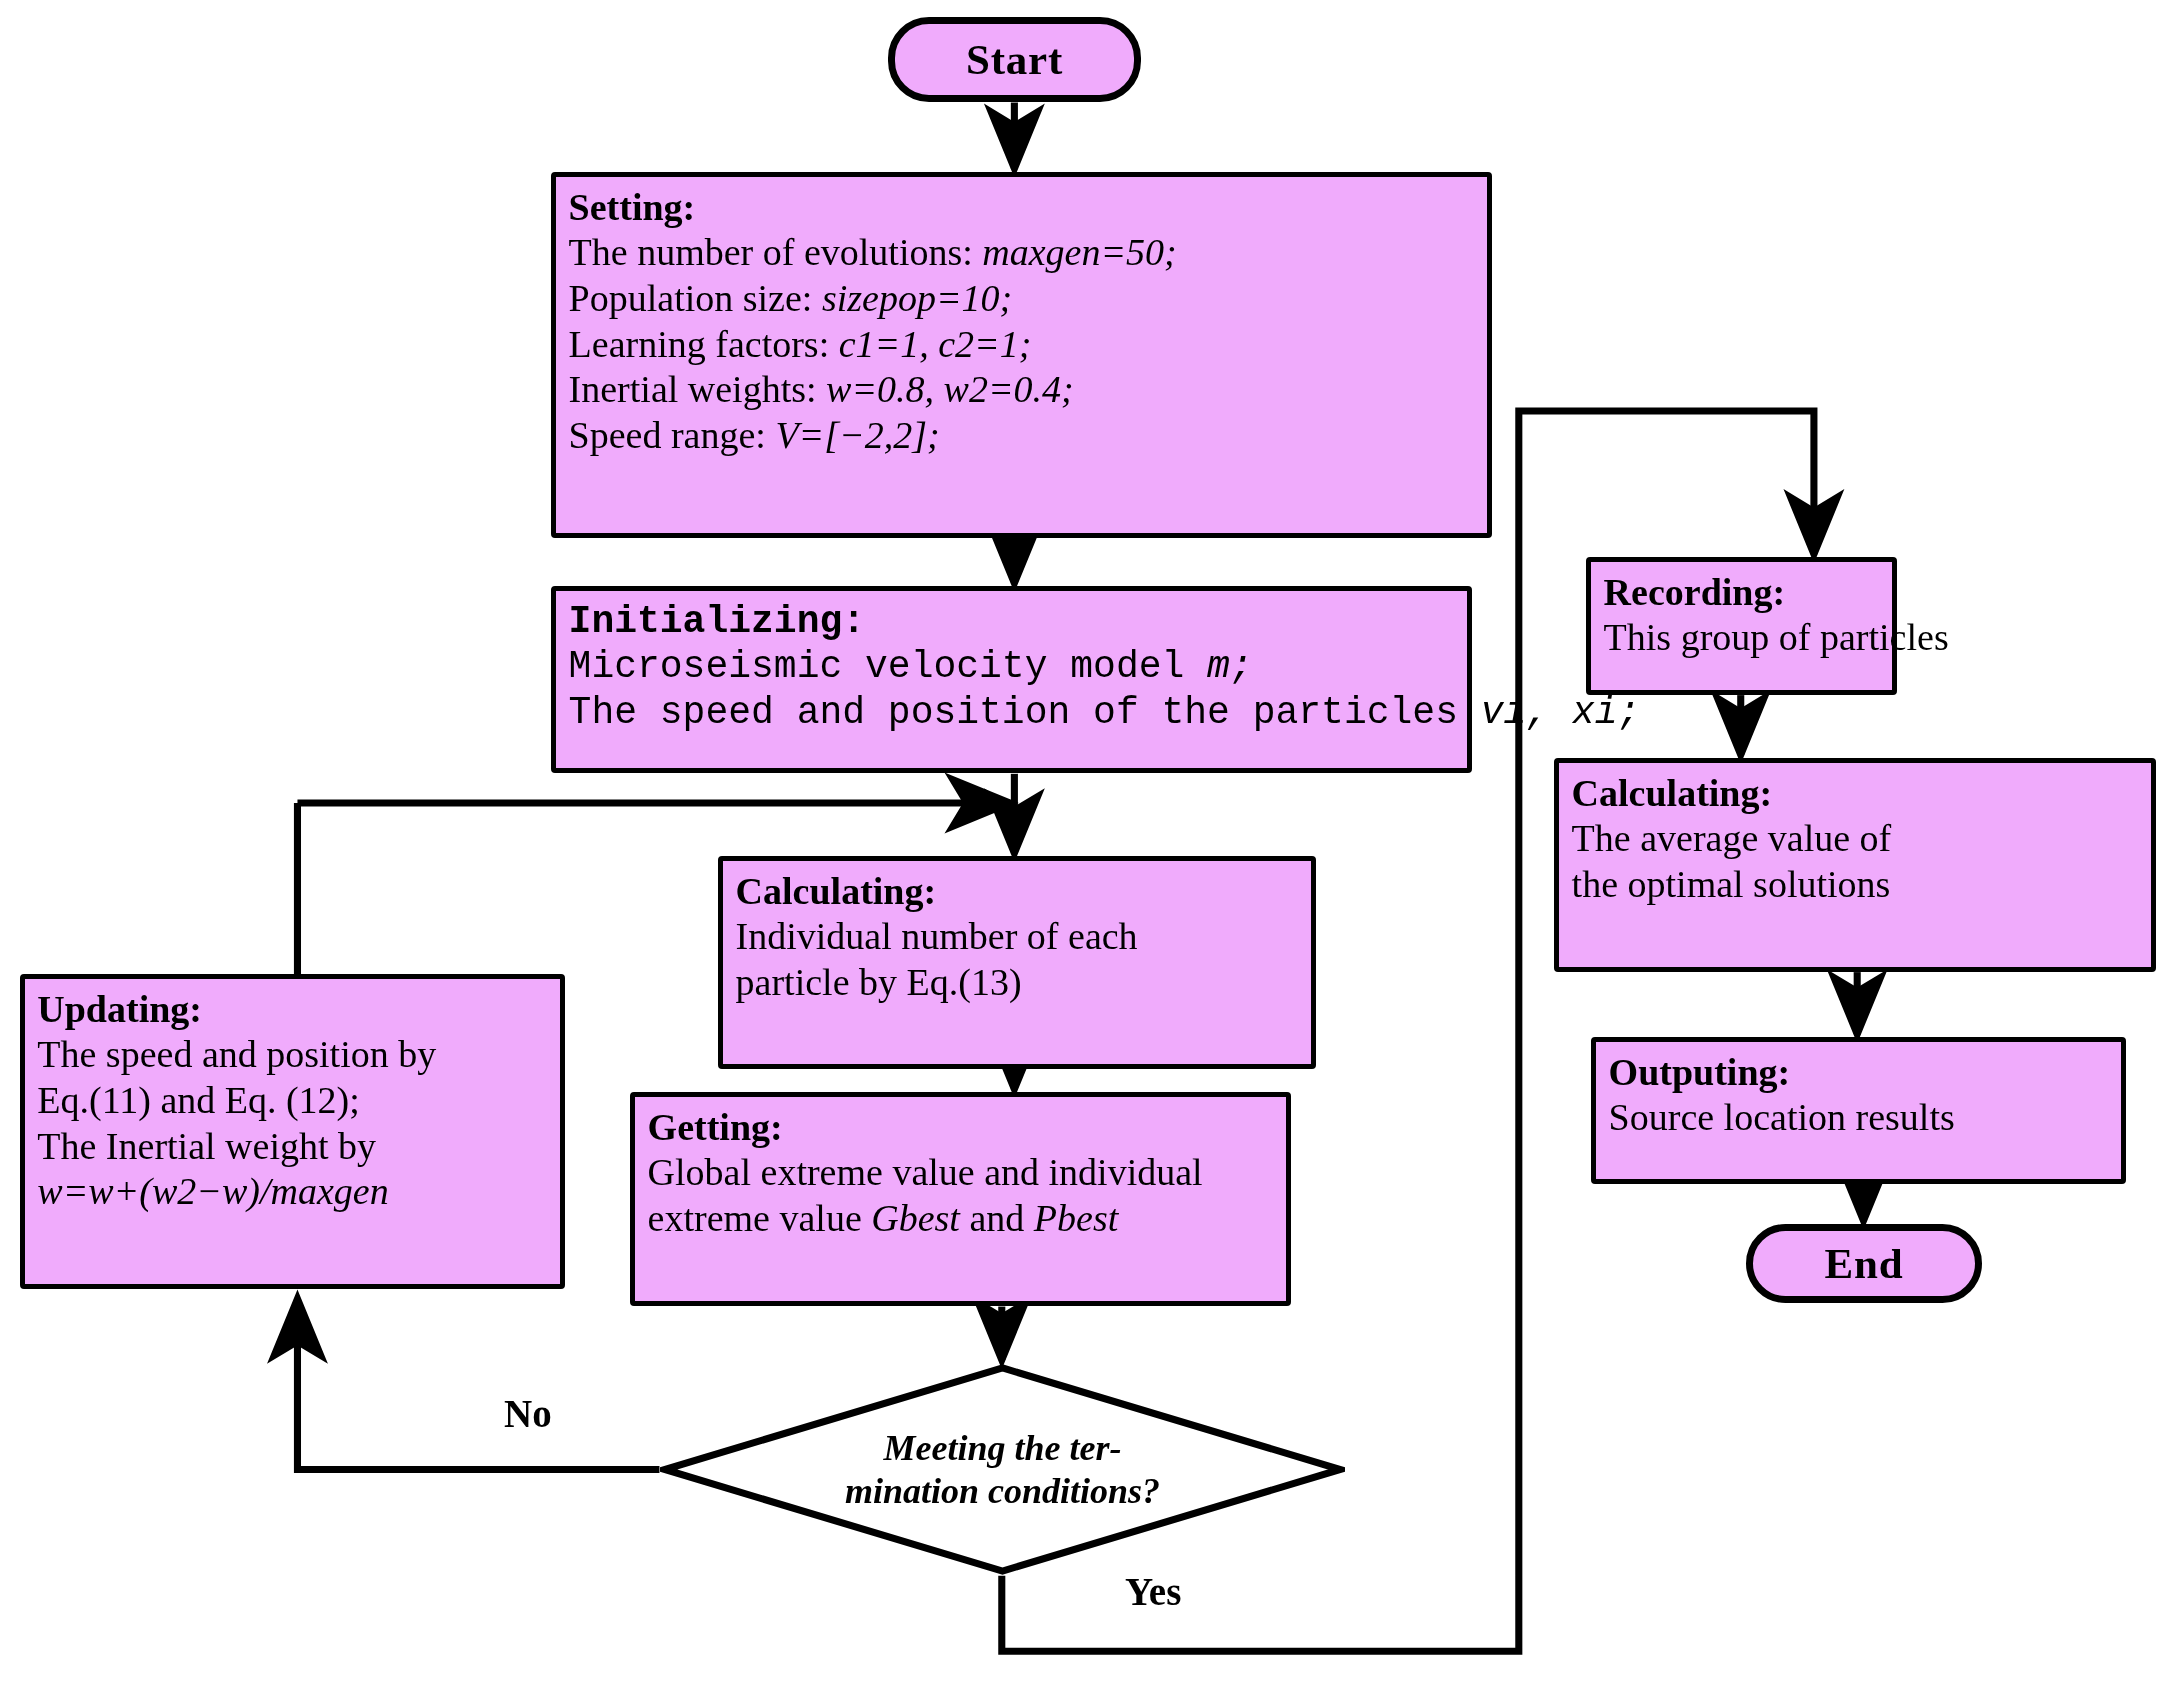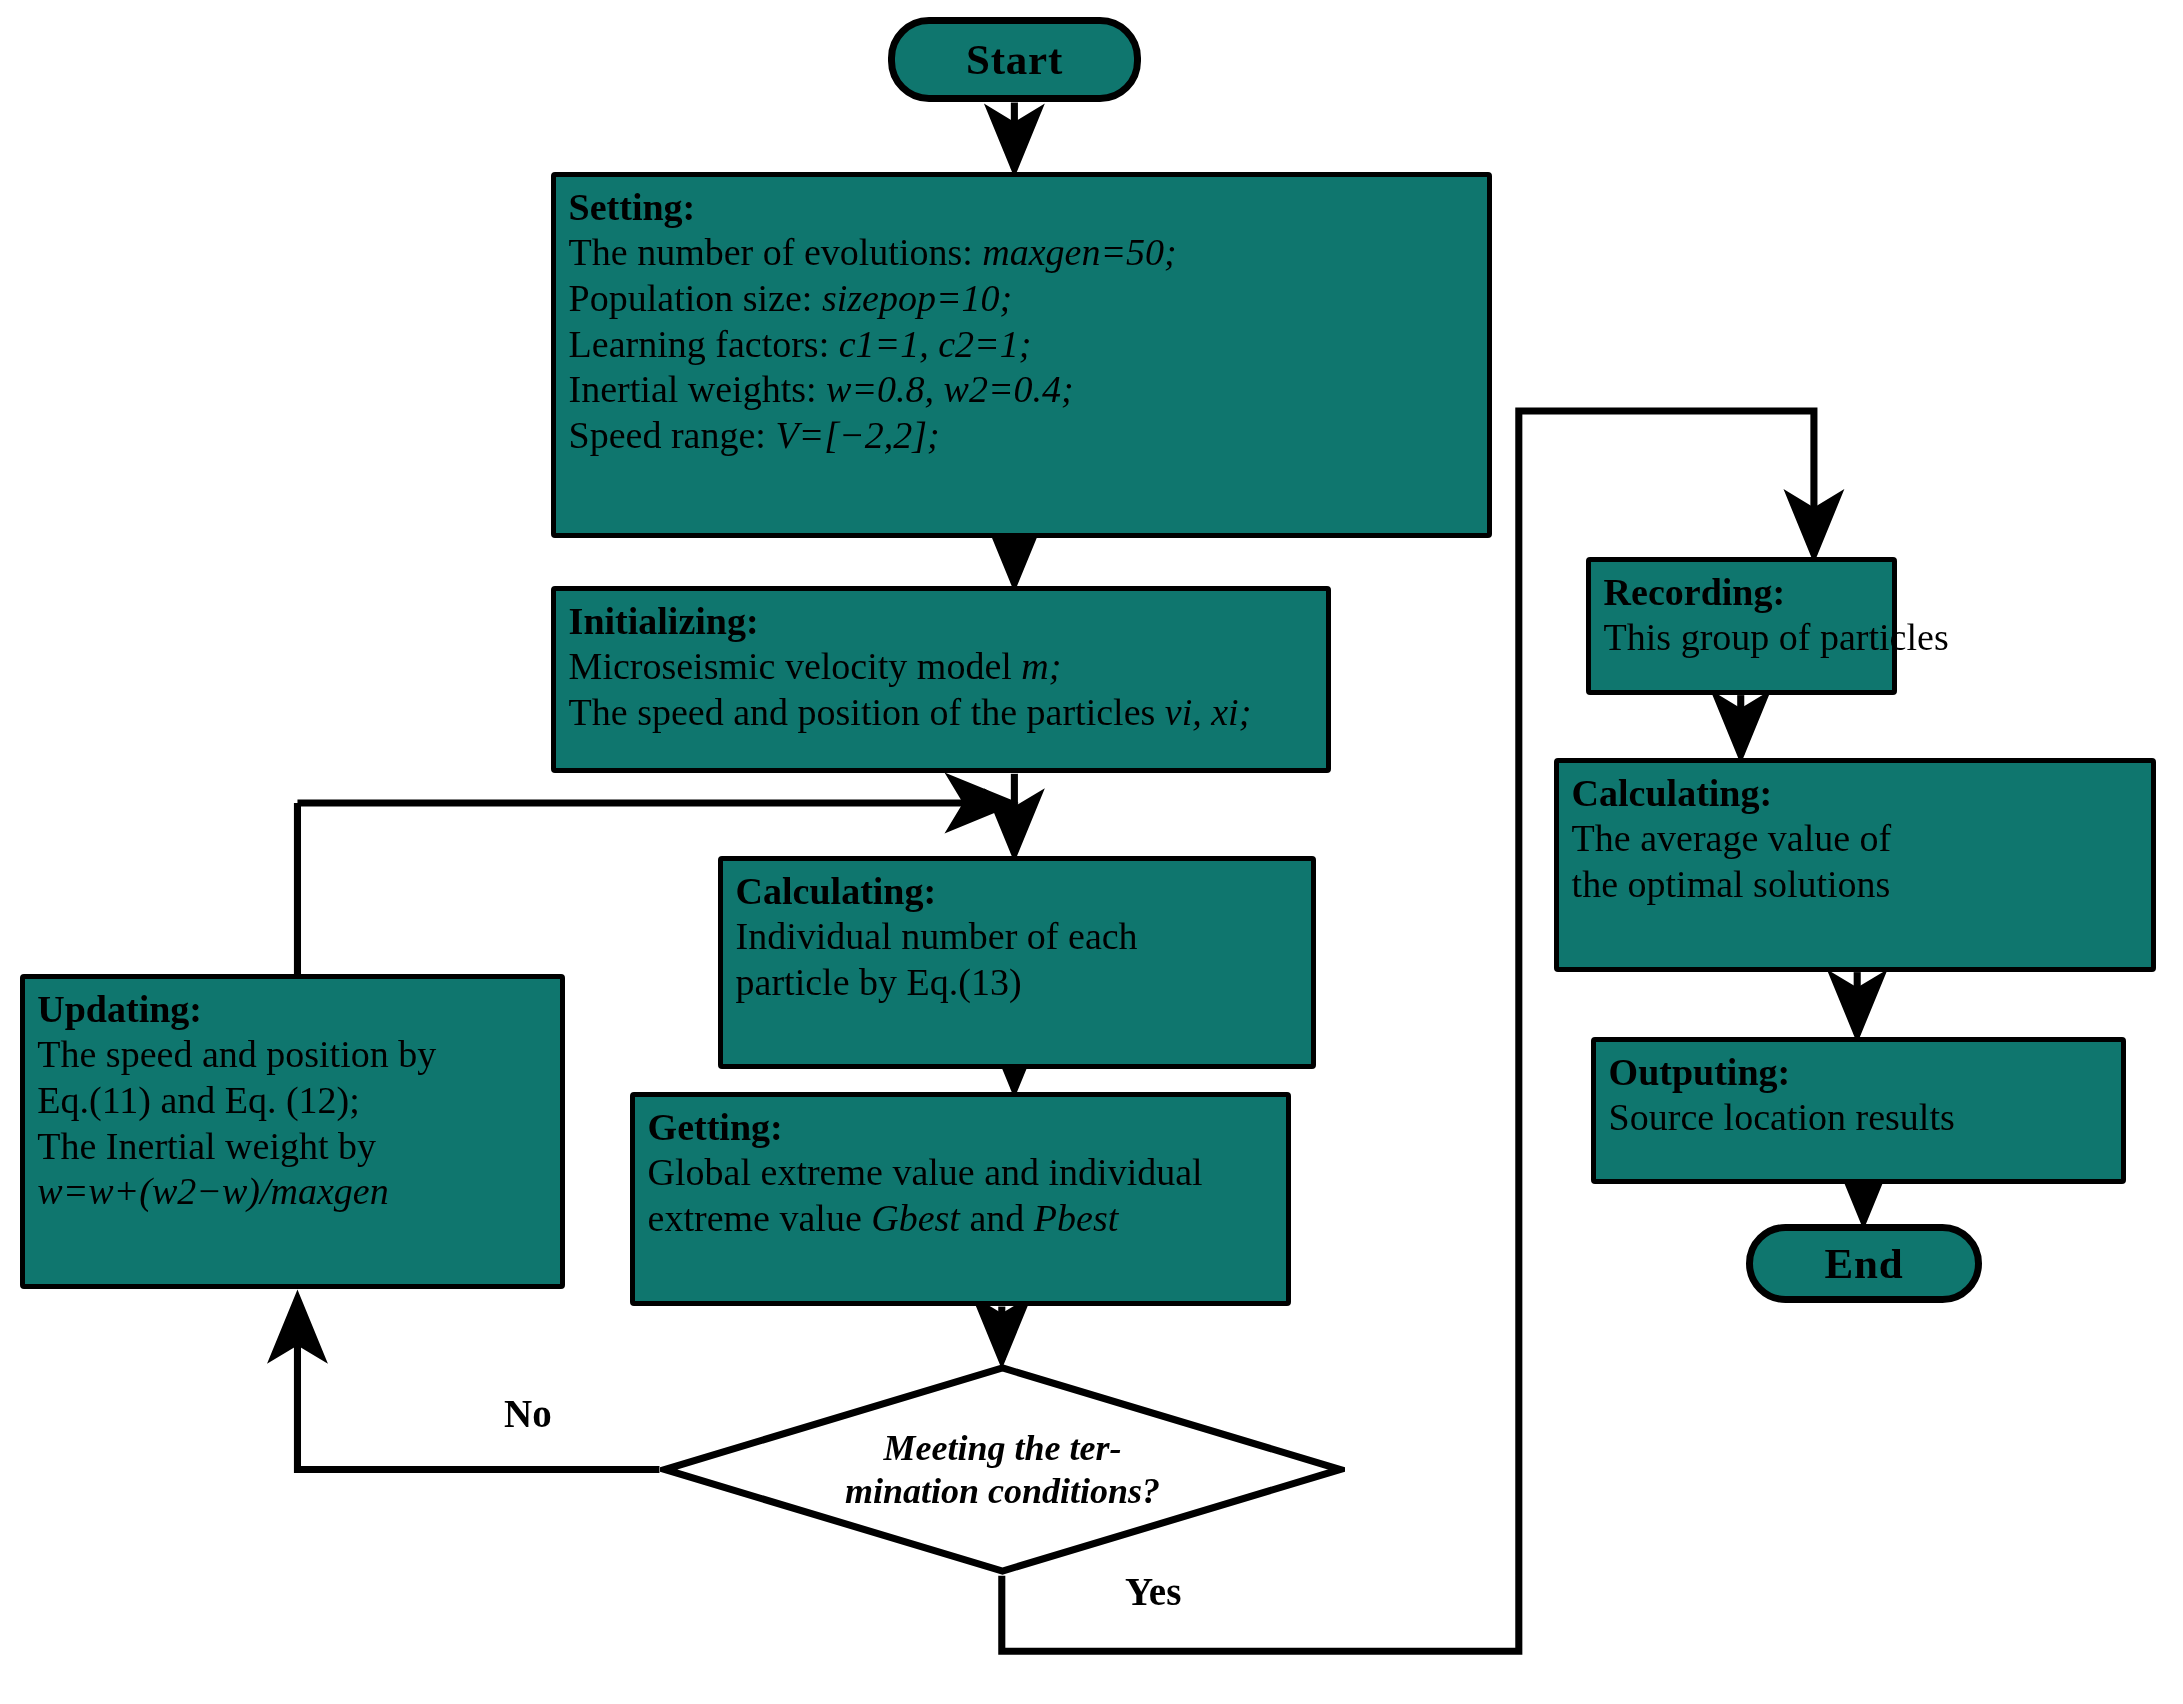--- a/index.html
+++ b/index.html
@@ -22,21 +22,21 @@
     left: 0;
     top: 0;
     width: 2183px;
     height: 1705px;
     pointer-events: none;
   }
   .node {
     position: absolute;
     box-sizing: border-box;
     border: 5.5px solid #000000;
-    background: #0f766e;
+    background: #f0abfc;
     color: #000000;
     line-height: 1.20;
   }
   .proc {
     border-radius: 4px;
     padding: 7.9px 11px 6.3px 12.6px;
   }
   .term {
     border-radius: 41px;
     border-width: 7px;
@@ -80,21 +80,21 @@
   .edgelabel {
     position: absolute;
     font-weight: bold;
     font-size: 39px;
     white-space: nowrap;
   }
 
   
   #start-node      { left:888px; top:17.3px;   width:253px;  height:85px; }
   #setting-node    { left:551px;  top:172px;  width:941px; height:366px; font-size:38px; }
-  #init-node       { left:551px;  top:586px;  width:780px; height:187px; font-size:38px; }
+  #init-node       { left:551px;  top:586px;  width:921px; height:187px; font-size:38px;font-family:Liberation Mono, monospace; }
   #calc-node       { left:718px;  top:856px; width:598px;  height:213px; font-size:38px; }
   #getting-node    { left:630px;  top:1092px; width:661px;  height:214px; font-size:38px; }
   #updating-node   { left:19.7px;   top:974px; width:545px;  height:315px; font-size:38px; }
   #recording-node  { left:1586px; top:557px;  width:311px;  height:138px; font-size:38px; }
   #rcalc-node      { left:1554px; top:758px;  width:602px;  height:214px; font-size:38px; }
   #output-node     { left:1591px; top:1037px; width:535px;  height:147px; font-size:38px; }
   #end-node        { left:1746px; top:1224px; width:236px;  height:79px; }
   #diamond-node    { left:660px;  top:1363px; width:685px;  height:213px; }
   #no-label        { left:504px;  top:1391px; }
   #yes-label       { left:1125px; top:1569px; }

